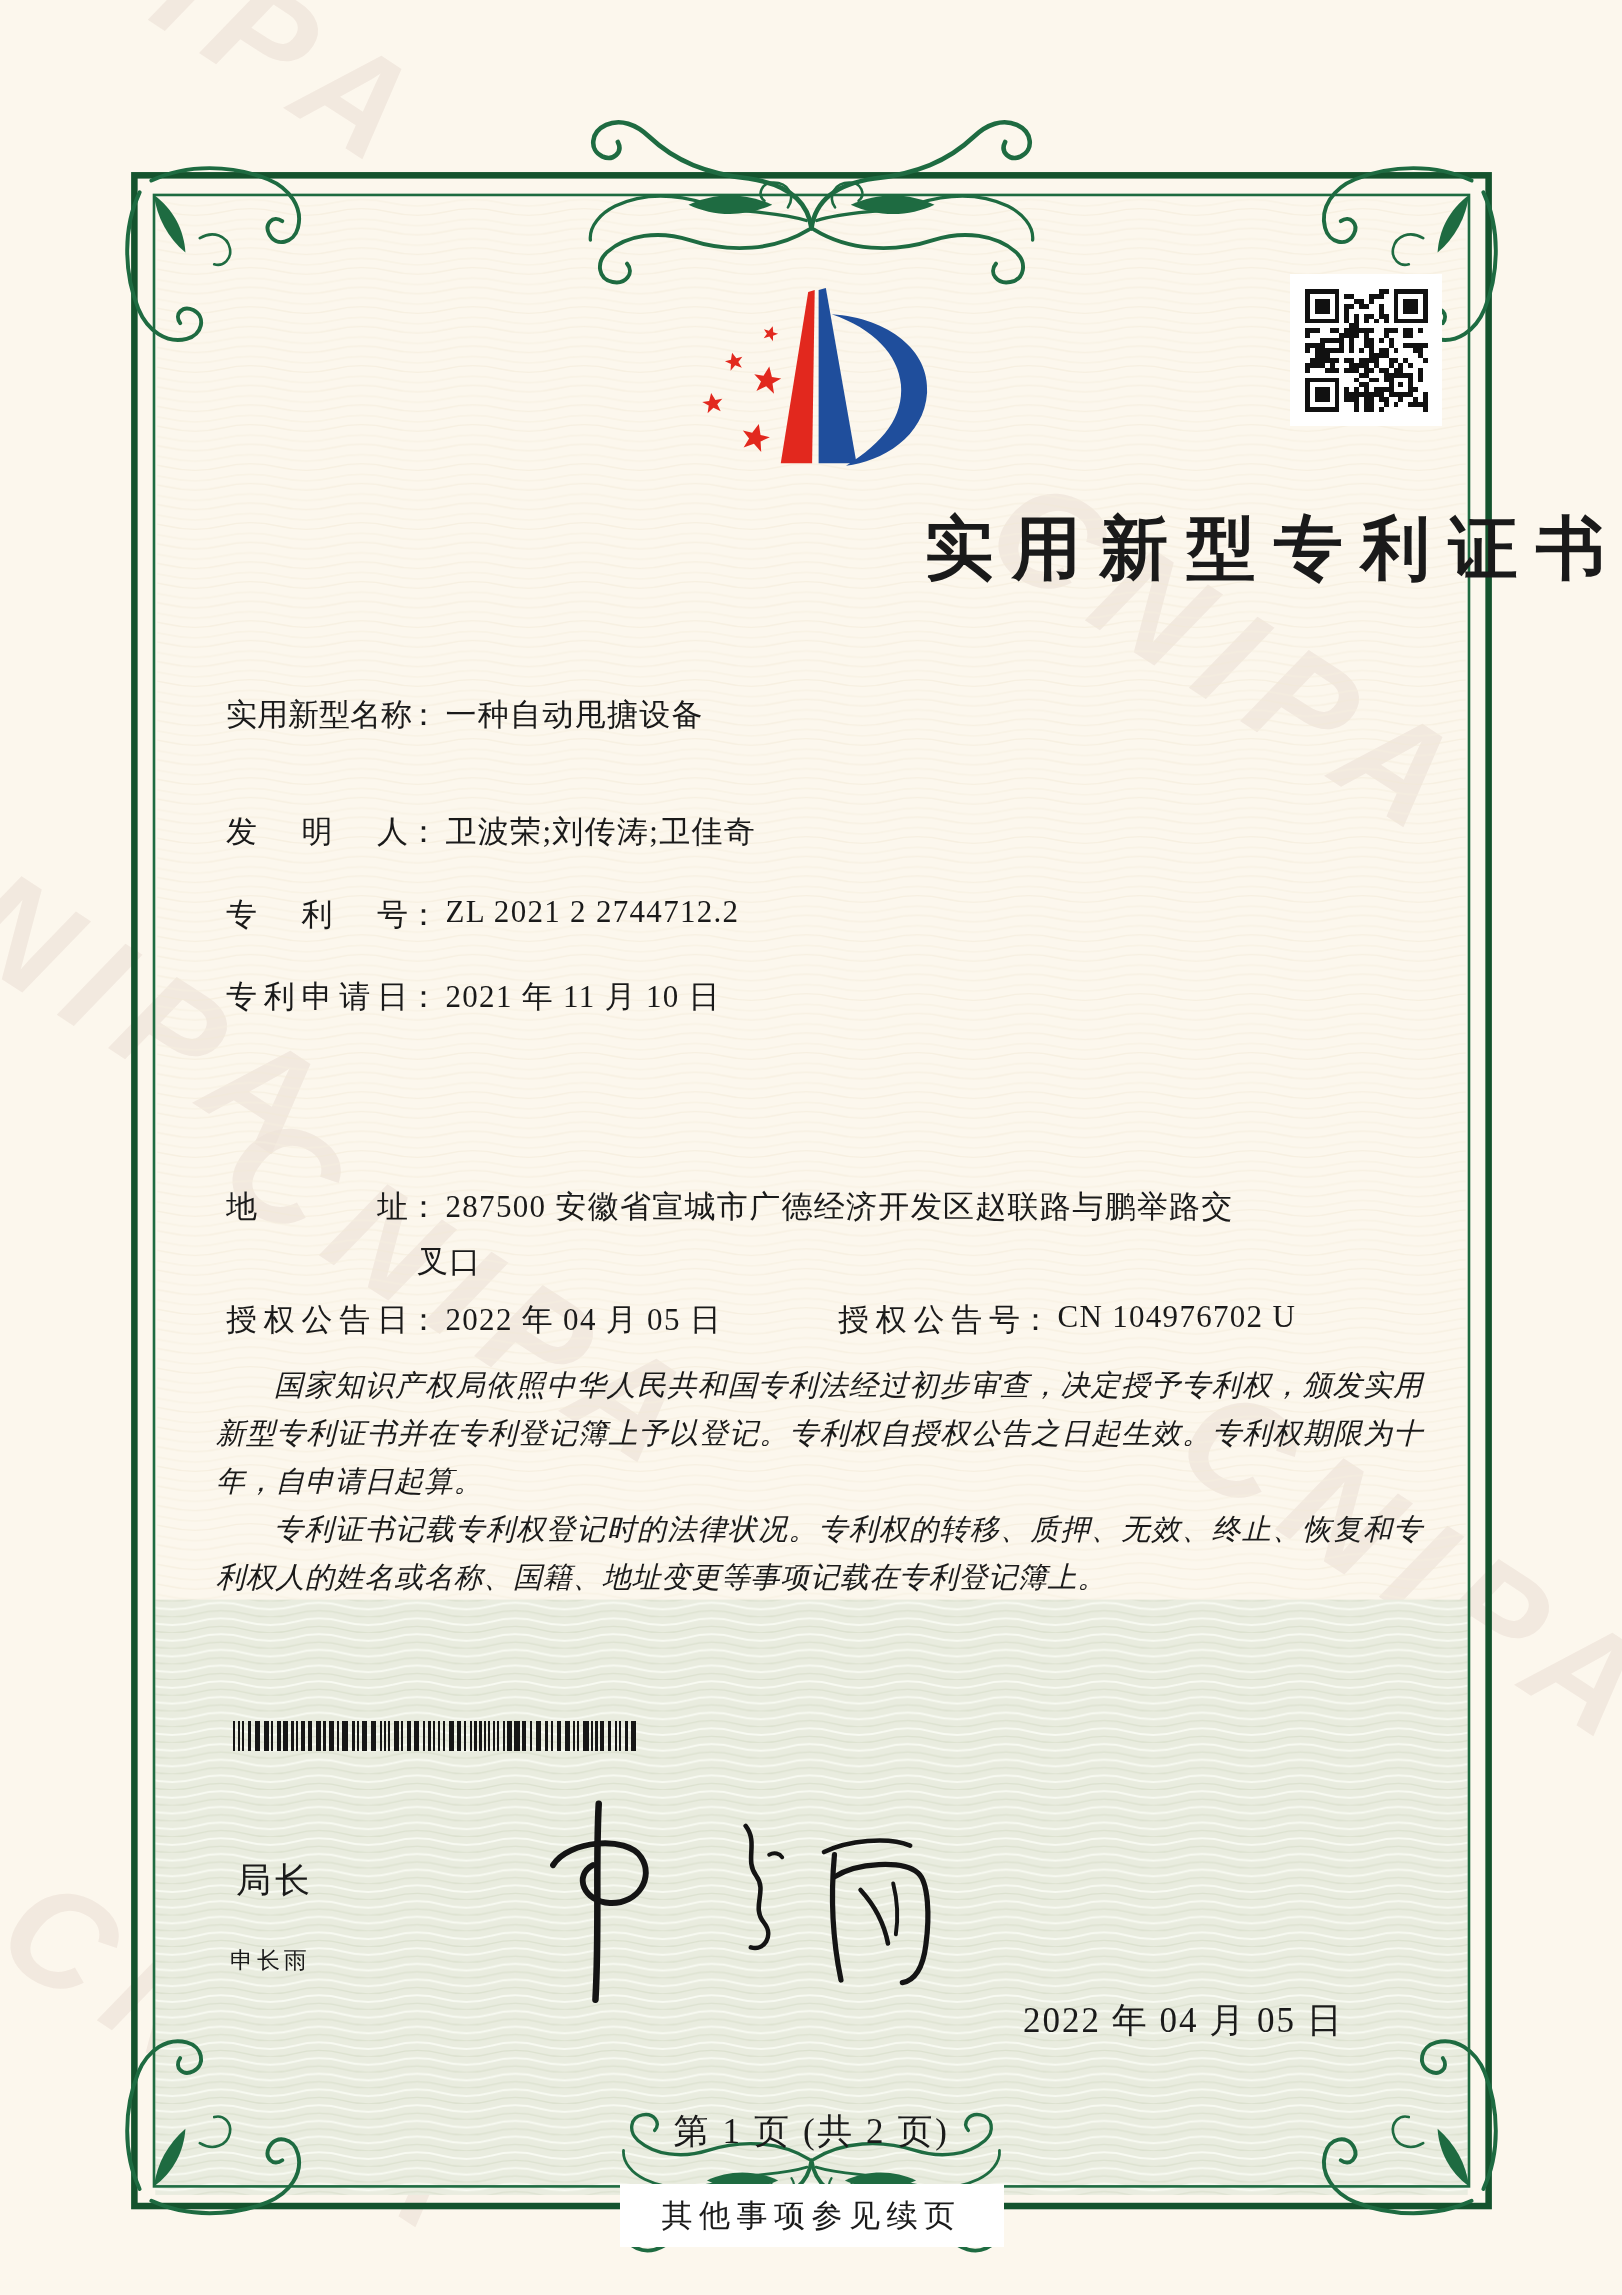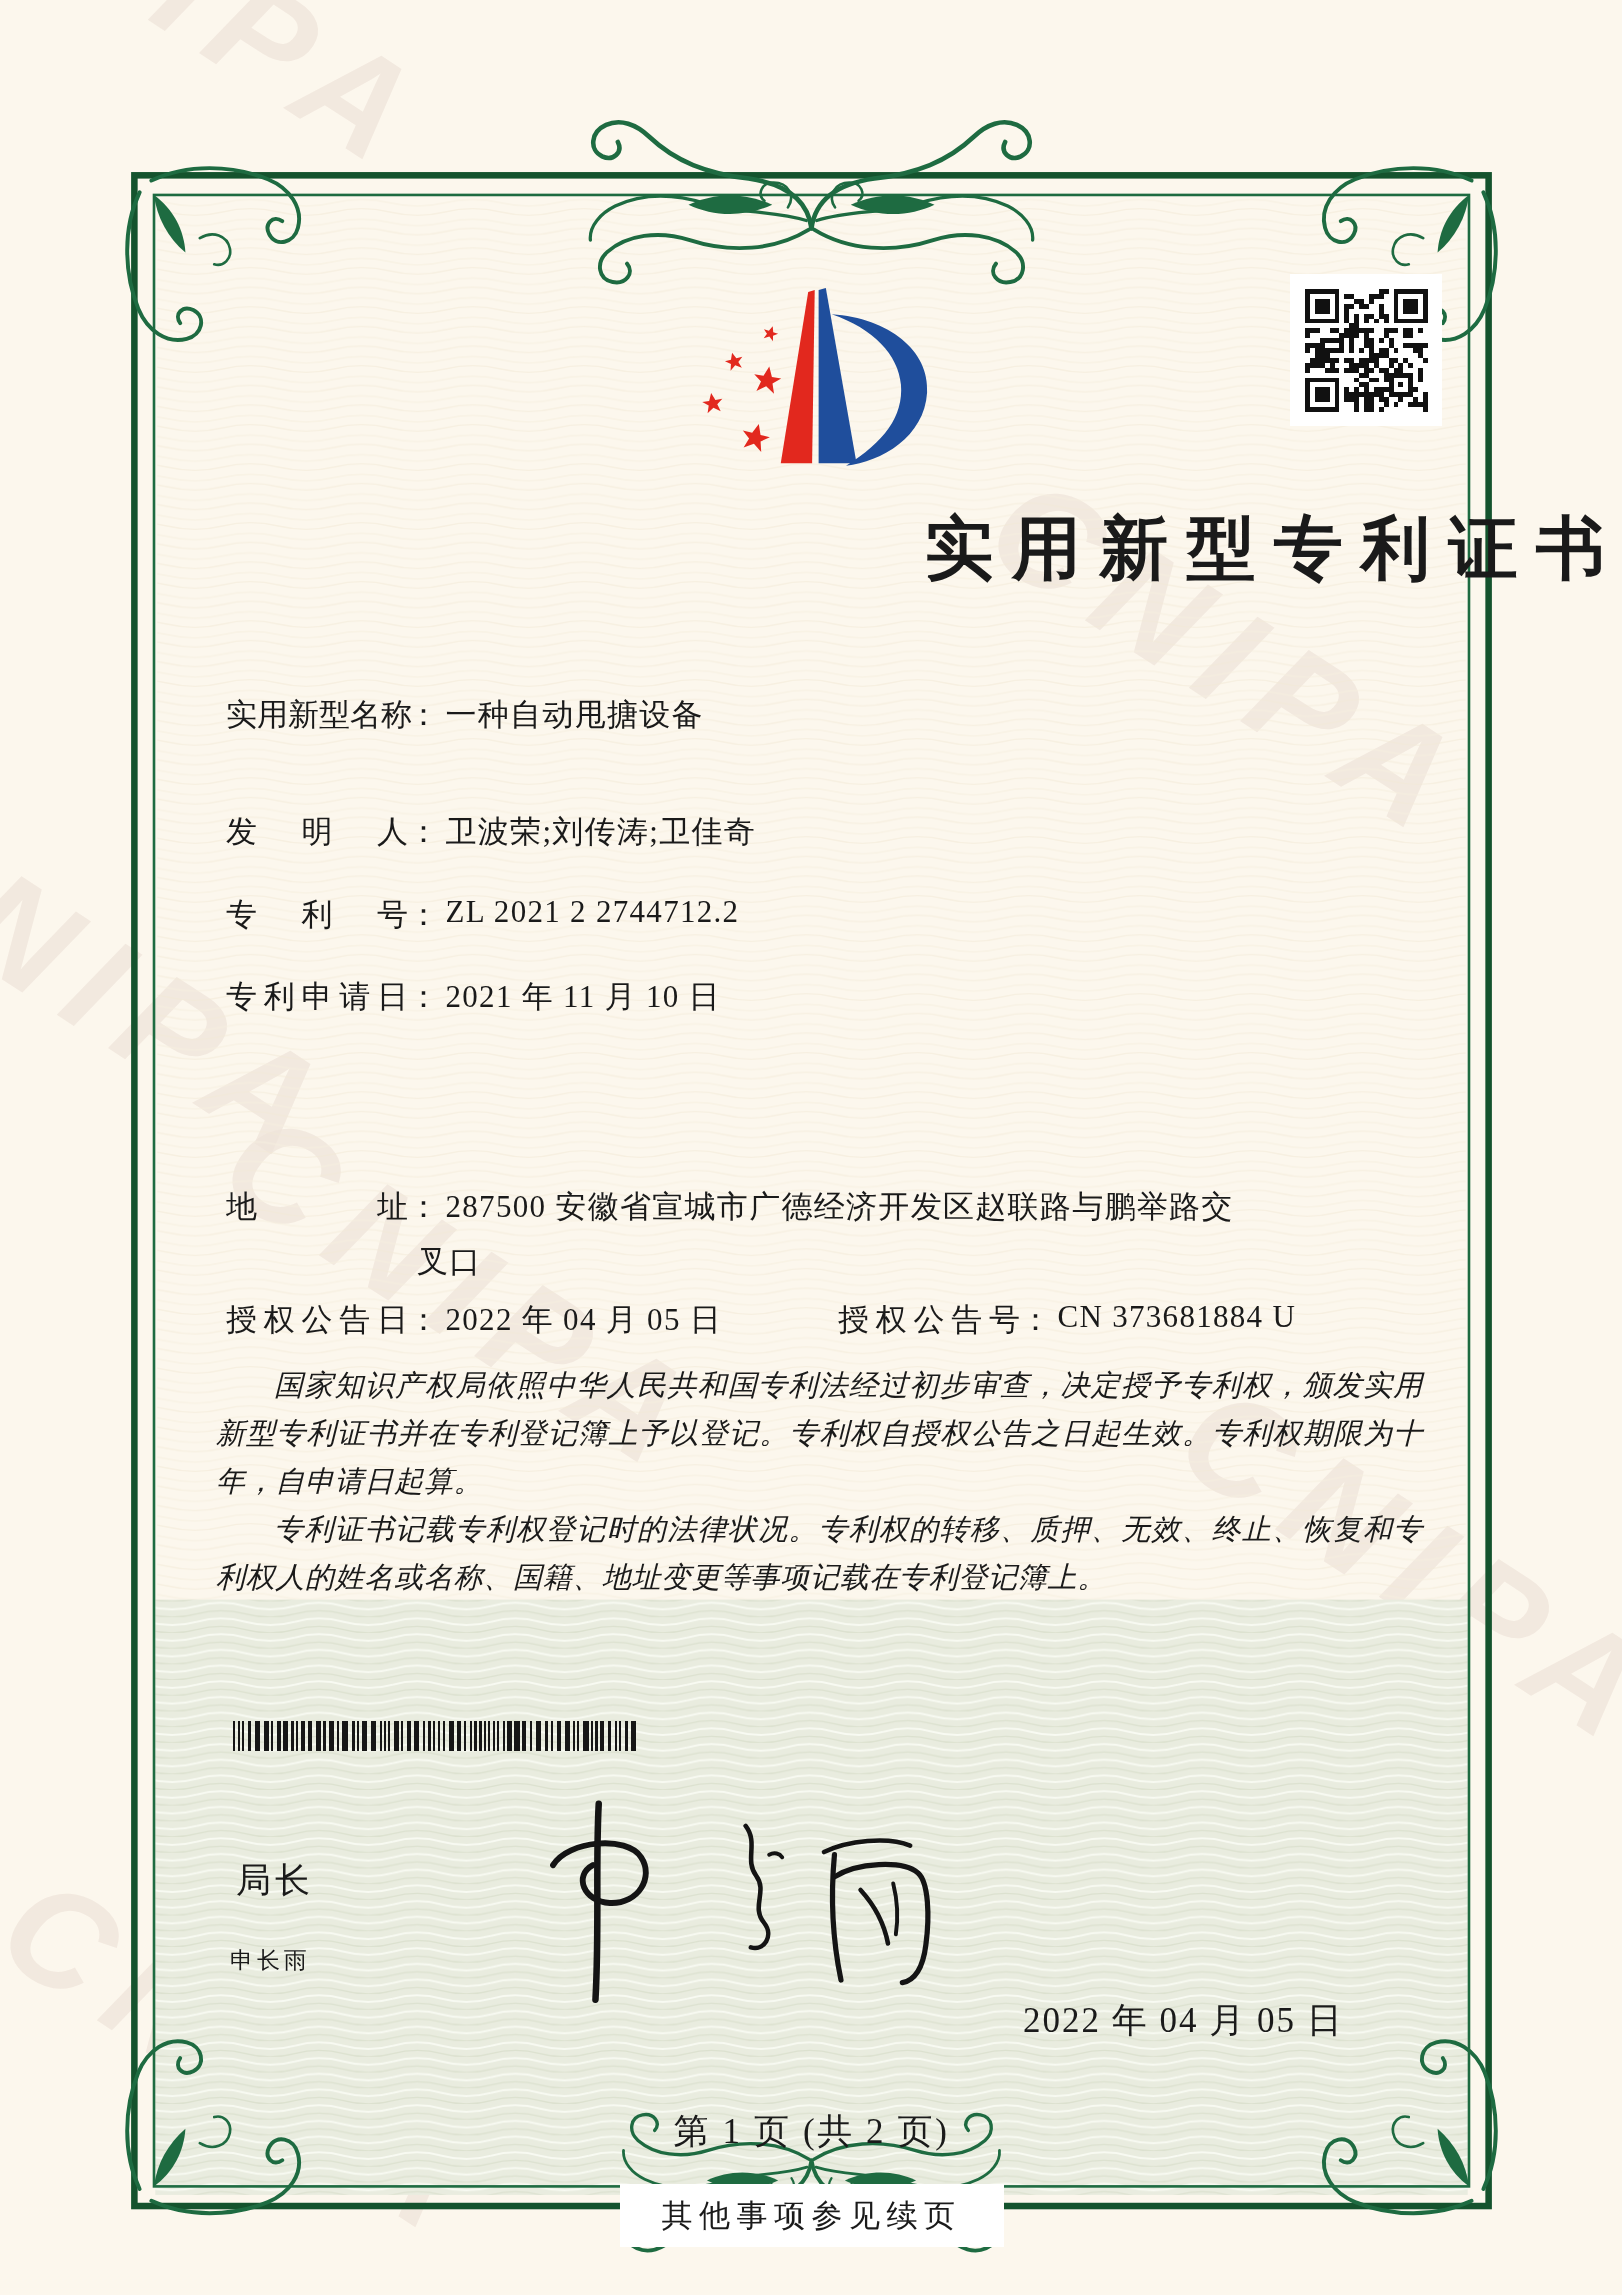--- a/index.html
+++ b/index.html
@@ -363,21 +363,21 @@
     <div class="abs frow" style="top:1186px">
       <span class="flabel">地址</span><span class="fcolon">：</span><span class="fvalue">287500 安徽省宣城市广德经济开发区赵联路与鹏举路交</span>
     </div>
     <div class="abs addr2">叉口</div>
 
     <div class="abs grantrow">
       <span class="grant1">
         <span class="flabel">授权公告日</span><span class="fcolon">：</span><span class="fvalue">2022 年 04 月 05 日</span>
       </span>
       <span class="grant2">
-        <span class="flabel">授权公告号</span><span class="fcolon">：</span><span class="fvalue">CN 373681884 U</span>
+        <span class="flabel">授权公告号</span><span class="fcolon">：</span><span class="fvalue">CN 104976702 U</span>
       </span>
     </div>
 
     <div class="abs paras">
       <p>国家知识产权局依照中华人民共和国专利法经过初步审查，决定授予专利权，颁发实用新型专利证书并在专利登记簿上予以登记。专利权自授权公告之日起生效。专利权期限为十年，自申请日起算。</p>
       <p>专利证书记载专利权登记时的法律状况。专利权的转移、质押、无效、终止、恢复和专利权人的姓名或名称、国籍、地址变更等事项记载在专利登记簿上。</p>
     </div>
 
     <div class="abs barcode" id="barcode"><span style="width: 2px; margin-right: 2.6px;"></span><span style="width: 2px; margin-right: 2.6px;"></span><span style="width: 2px; margin-right: 3.9px;"></span><span style="width: 2.6px; margin-right: 3.9px;"></span><span style="width: 5.2px; margin-right: 3.9px;"></span><span style="width: 5.2px; margin-right: 2px;"></span><span style="width: 2px; margin-right: 3.9px;"></span><span style="width: 3.9px; margin-right: 2.6px;"></span><span style="width: 5.2px; margin-right: 2.6px;"></span><span style="width: 2.6px; margin-right: 2.6px;"></span><span style="width: 2px; margin-right: 3.3px;"></span><span style="width: 3.9px; margin-right: 2.6px;"></span><span style="width: 3.9px; margin-right: 3.9px;"></span><span style="width: 5.2px; margin-right: 2px;"></span><span style="width: 2.6px; margin-right: 3.3px;"></span><span style="width: 5.2px; margin-right: 2.6px;"></span><span style="width: 2px; margin-right: 3.9px;"></span><span style="width: 5.2px; margin-right: 3.9px;"></span><span style="width: 3.9px; margin-right: 2px;"></span><span style="width: 2px; margin-right: 2.6px;"></span><span style="width: 5.2px; margin-right: 3.9px;"></span><span style="width: 5.2px; margin-right: 3.3px;"></span><span style="width: 2px; margin-right: 2px;"></span><span style="width: 2px; margin-right: 2px;"></span><span style="width: 2.6px; margin-right: 3.3px;"></span><span style="width: 5.2px; margin-right: 2.6px;"></span><span style="width: 2px; margin-right: 3.9px;"></span><span style="width: 3.9px; margin-right: 2.6px;"></span><span style="width: 5.2px; margin-right: 3.9px;"></span><span style="width: 2.6px; margin-right: 2.6px;"></span><span style="width: 2.6px; margin-right: 2px;"></span><span style="width: 2px; margin-right: 3.9px;"></span><span style="width: 2px; margin-right: 2.6px;"></span><span style="width: 2px; margin-right: 3.9px;"></span><span style="width: 5.2px; margin-right: 3.3px;"></span><span style="width: 3.9px; margin-right: 2.6px;"></span><span style="width: 2.6px; margin-right: 3.9px;"></span><span style="width: 2px; margin-right: 2px;"></span><span style="width: 2.6px; margin-right: 2px;"></span><span style="width: 2.6px; margin-right: 2.6px;"></span><span style="width: 2px; margin-right: 2px;"></span><span style="width: 2px; margin-right: 2.6px;"></span><span style="width: 2px; margin-right: 2px;"></span><span style="width: 2px; margin-right: 3.9px;"></span><span style="width: 2px; margin-right: 2px;"></span><span style="width: 5.2px; margin-right: 2.6px;"></span><span style="width: 5.2px; margin-right: 2.6px;"></span><span style="width: 3.9px; margin-right: 3.9px;"></span><span style="width: 2px; margin-right: 3.9px;"></span><span style="width: 5.2px; margin-right: 3.9px;"></span><span style="width: 2.6px; margin-right: 3.3px;"></span><span style="width: 2.6px; margin-right: 3.9px;"></span><span style="width: 3.9px; margin-right: 3.9px;"></span><span style="width: 5.2px; margin-right: 2.6px;"></span><span style="width: 2px; margin-right: 2.6px;"></span><span style="width: 2px; margin-right: 3.9px;"></span><span style="width: 5.2px; margin-right: 2px;"></span><span style="width: 2.6px; margin-right: 2px;"></span><span style="width: 2.6px; margin-right: 2px;"></span><span style="width: 3.9px; margin-right: 3.9px;"></span><span style="width: 3.9px; margin-right: 3.3px;"></span><span style="width: 2px; margin-right: 2px;"></span><span style="width: 2px; margin-right: 3.9px;"></span><span style="width: 3.9px; margin-right: 2.6px;"></span><span style="width: 5.2px; margin-right: 3.9px;"></span></div>
 

